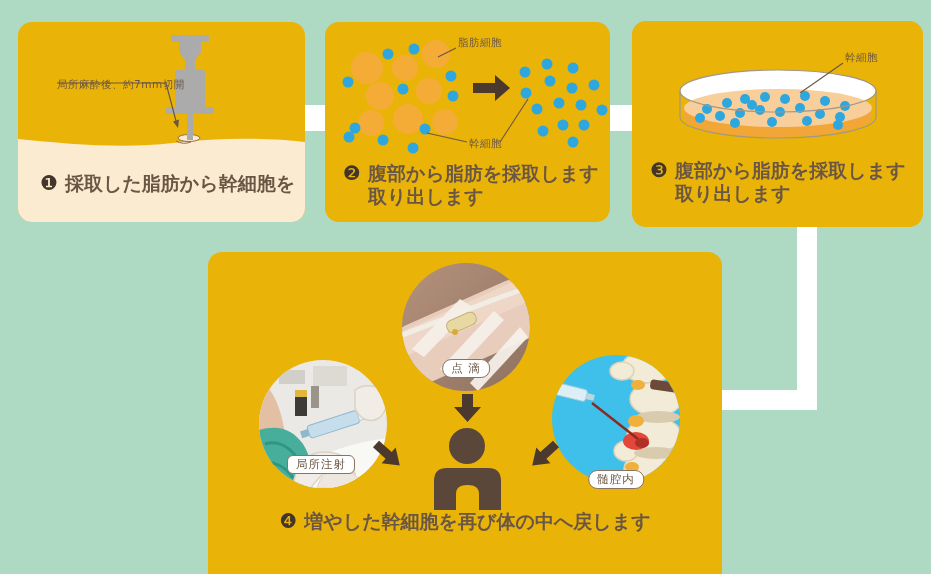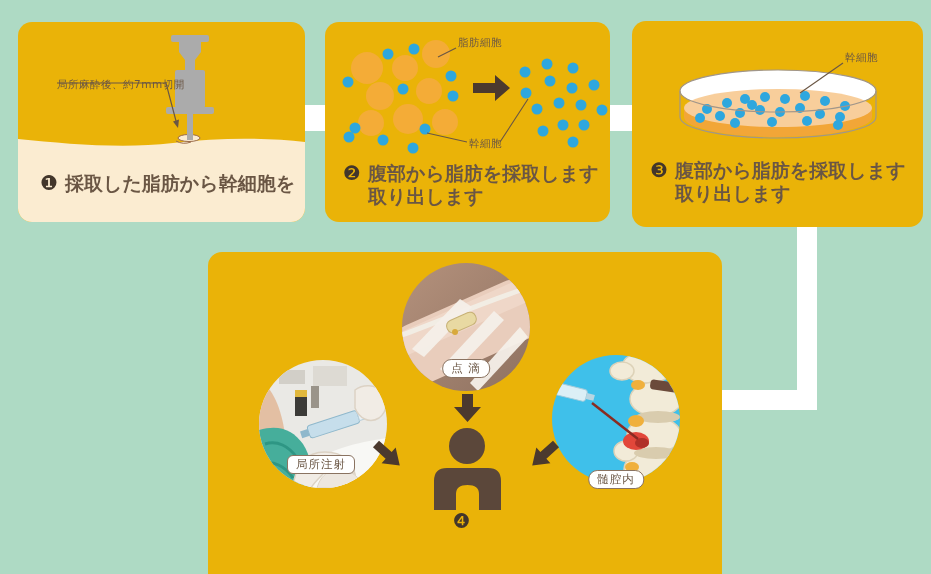--- a/index.html
+++ b/index.html
@@ -245,16 +245,17 @@
         <path d="M226,258 L226,229 Q226,216 239,216 L280,216 Q293,216 293,229 L293,258 L271,258 L271,242 Q271,233 259.5,233 Q248,233 248,242 L248,258 Z"></path>
       </g>
     </svg>
 
     <div class="pill" style="left:258px;top:107px;">点 滴</div>
     <div class="pill" style="left:113px;top:203px;border-radius:6px;">局所注射</div>
     <div class="pill" style="left:408px;top:218px;">髄腔内</div>
 
     <div class="caption center-caption" style="top:258px;">
       <span class="badge">❹</span>
+      <span>増やした幹細胞を再び体の中へ戻します</span>
     </div>
   </div>
 
 </div>
 
 </body></html>

